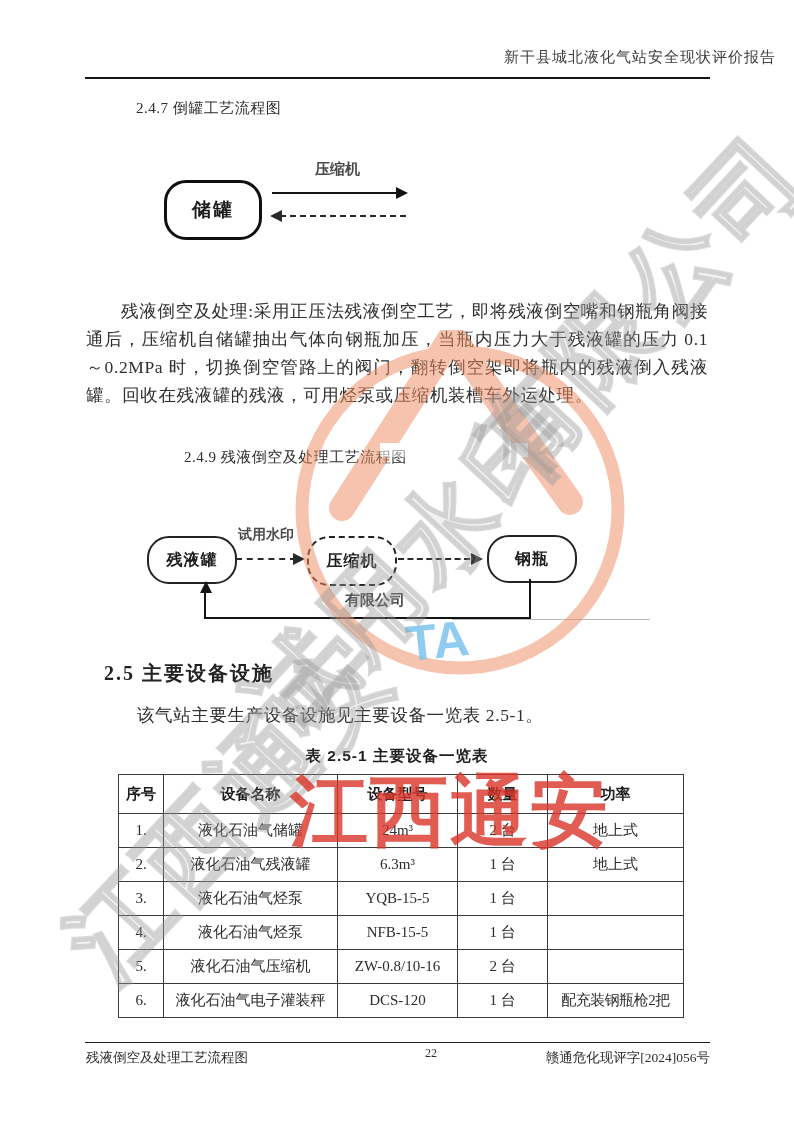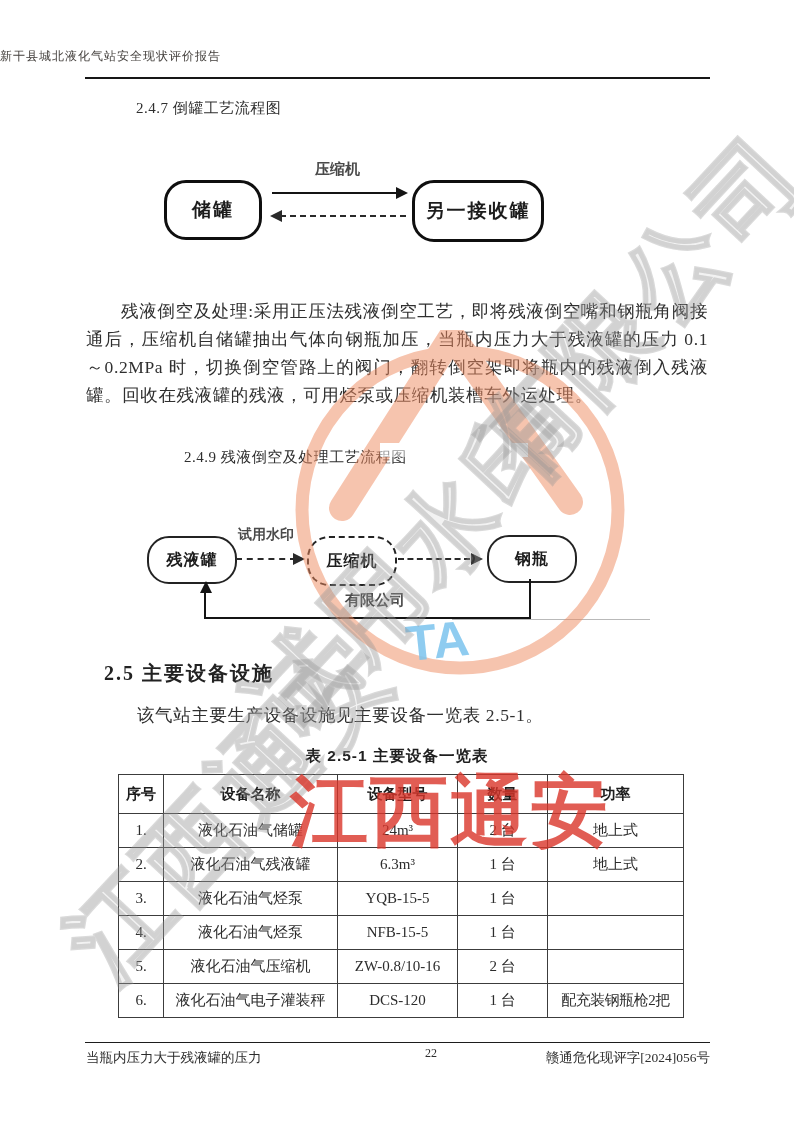--- a/index.html
+++ b/index.html
@@ -1,20 +1,20 @@
 <!DOCTYPE html>
 <html><head>
 <meta charset="utf-8">
 <style>
   html,body{margin:0;padding:0;background:#e8e8e8;}
   .page{position:relative;width:794px;height:1123px;background:#ffffff;margin:0 auto;
         overflow:hidden;font-family:"Liberation Serif",serif;color:#333;}
   .abs{position:absolute;}
   
-  .doc-header{top:48px;left:0;width:776px;text-align:left;font-size:12px;
+  .doc-header{top:48px;left:0;width:776px;text-align:right;font-size:15px;
               letter-spacing:1px;color:#44403d;}
   .doc-header-line{top:77px;left:85px;width:625px;border-top:2px solid #161616;}
   
   .h-sub{font-size:15px;color:#2e2e2e;letter-spacing:0.5px;white-space:nowrap;}
   .para{width:622px;font-size:17.5px;line-height:28px;text-align:justify;
         color:#2f2f2f;letter-spacing:0.6px;}
   .h-25{font-size:20px;font-weight:700;color:#222;letter-spacing:2px;}
   
   .dbox{position:absolute;display:flex;align-items:center;justify-content:center;
         background:#fff;font-family:"Liberation Sans",sans-serif;font-weight:700;color:#1c1c1c;border-radius:22px;}
@@ -65,21 +65,20 @@
 
   <div class="content-layer">
 
     <div class="abs doc-header">新干县城北液化气站安全现状评价报告</div>
     <div class="abs doc-header-line"></div>
 
     <div class="abs h-sub" style="top:99px;left:136px;">2.4.7 倒罐工艺流程图</div>
 
     <div class="abs" style="top:150px;left:86px;width:622px;height:122px;">
       <div class="dbox thick" style="left:78px;top:30px;width:92px;height:54px;">储罐</div>
-      <div class="dbox thick" style="left:326px;top:30px;width:126px;height:56px;">另一接收罐</div>
       <div class="dlabel" style="left:229px;top:10px;font-size:15px;">压缩机</div>
       <div class="line-solid" style="left:186px;top:42px;width:128px;"></div>
       <div class="ah right" style="left:310px;top:37px;"></div>
       <div class="line-dashed" style="left:194px;top:65px;width:126px;"></div>
       <div class="ah left" style="left:184px;top:60px;"></div>
     </div>
 
 
     <div class="abs para" style="top:297px;left:86px;text-indent:2em;">残液倒空及处理:采用正压法残液倒空工艺，即将残液倒空嘴和钢瓶角阀接通后，压缩机自储罐抽出气体向钢瓶加压，当瓶内压力大于残液罐的压力 0.1～0.2MPa 时，切换倒空管路上的阀门，翻转倒空架即将瓶内的残液倒入残液罐。回收在残液罐的残液，可用烃泵或压缩机装槽车外运处理。</div>
 
@@ -165,21 +164,21 @@
           <td>6.</td>
           <td>液化石油气电子灌装秤</td>
           <td>DCS-120</td>
           <td>1 台</td>
           <td class="note">配充装钢瓶枪2把</td>
         </tr>
       </tbody>
     </table>
 
     <div class="abs footer-line"></div>
-    <div class="abs footer-left">当瓶内压力大于残液罐的压力</div>
+    <div class="abs footer-left">残液倒空及处理工艺流程图</div>
     <div class="abs footer-page">22</div>
     <div class="abs footer-right">赣通危化现评字[2024]056号</div>
   </div>
 
   <div class="wm">
     <svg class="wm-logo" width="360" height="360" viewBox="0 0 360 360">
       <circle cx="180" cy="180" r="158" fill="none" stroke="#ef8a5f" stroke-width="13"></circle>
       <path d="M62,178 L172,6 L290,172" fill="none" stroke="#ef8a5f" stroke-width="26" stroke-linecap="round" stroke-linejoin="round"></path>
       <path d="M100,120 L248,120" fill="none" stroke="#ffffff" stroke-width="14"></path>
       <path d="M120,70 L208,70" fill="none" stroke="#ef8a5f" stroke-width="0"></path>

